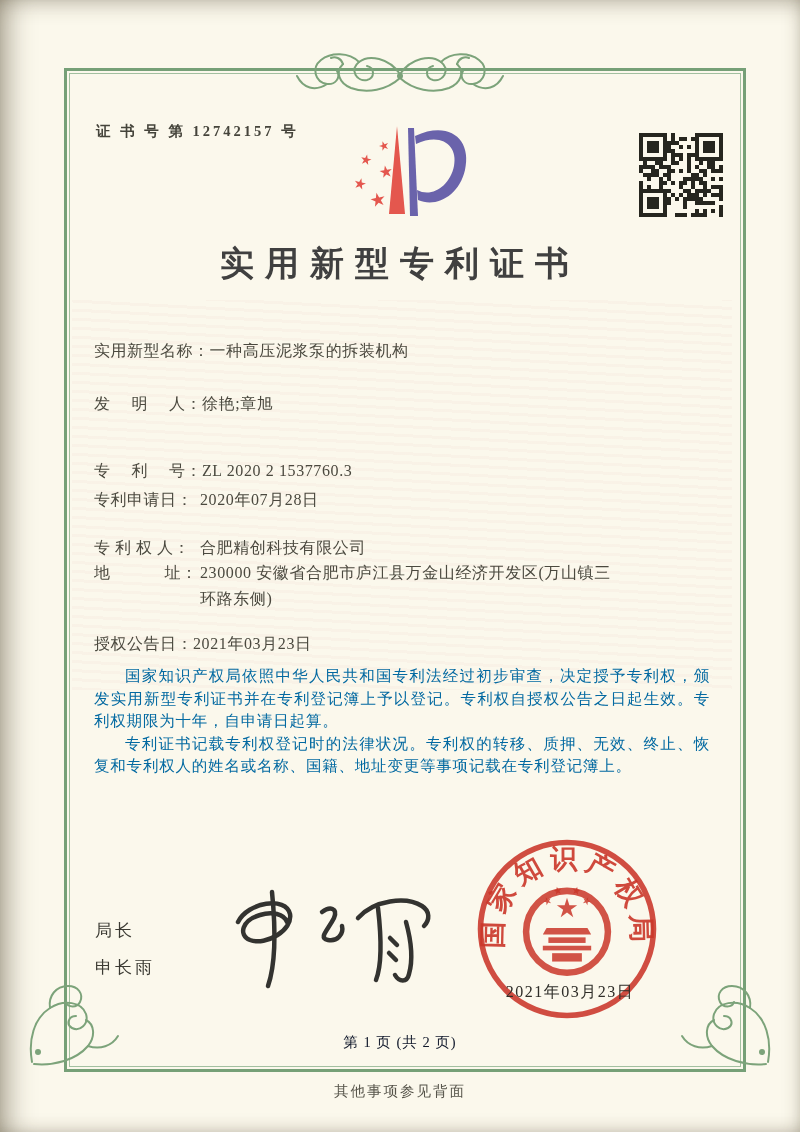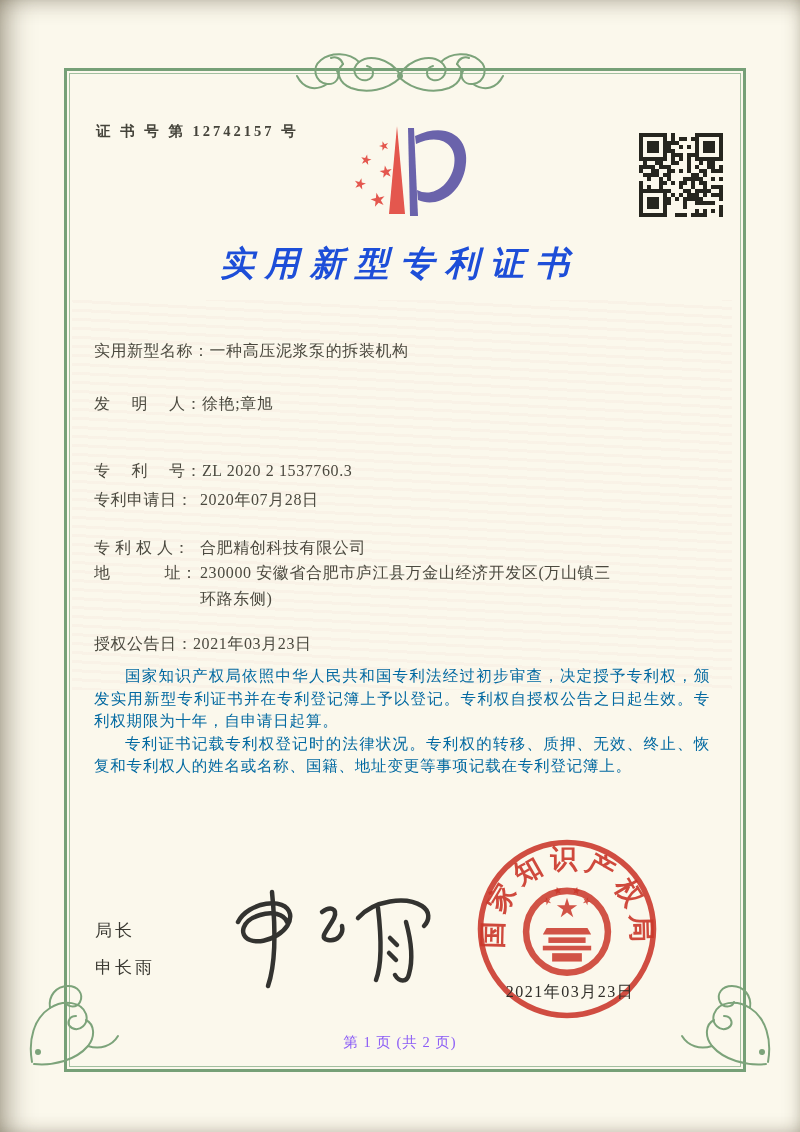--- a/index.html
+++ b/index.html
@@ -17,36 +17,36 @@
   .guilloche{position:absolute;left:72px;top:300px;width:660px;height:390px;
     background:repeating-linear-gradient(3deg, rgba(212,132,132,.05) 0 3px, transparent 3px 9px);
     pointer-events:none;}
   .ornament-top{position:absolute;left:293px;top:48px;width:214px;height:54px;}
   .ornament-bl{position:absolute;left:26px;top:982px;width:96px;height:84px;}
   .ornament-br{position:absolute;left:678px;top:982px;width:96px;height:84px;transform:scaleX(-1);}
   .cert-no{position:absolute;left:96px;top:122px;font-size:14.5px;letter-spacing:3px;color:#45443b;font-weight:bold;}
   .logo{position:absolute;left:332px;top:114px;width:150px;height:120px;}
   .qr{position:absolute;left:639px;top:133px;width:84px;height:84px;}
   .title{position:absolute;left:0;top:241px;width:100%;text-align:center;
-    font-size:34px;font-weight:600;letter-spacing:11px;color:#1d4ed8;font-style:italic;}
+    font-size:34px;font-weight:600;letter-spacing:11px;color:#404040;}
   .frow{position:absolute;left:94px;display:flex;font-size:16px;line-height:26px;color:#4b493f;}
   .f-label{white-space:pre;min-width:106px;letter-spacing:.5px;}
   .f-value{white-space:pre-line;letter-spacing:.6px;max-width:470px;}
   .r0{top:338px}.r1{top:391px}.r2{top:458px}.r3{top:487px}.r4{top:535px}.r5{top:560px}.r6{top:631px;column-gap:62px}
   .pair{display:flex;align-items:flex-end;}
   .paras{position:absolute;left:94px;top:665px;width:616px;font-size:15.5px;line-height:22.5px;
     color:#0369a1;text-align:justify;letter-spacing:.8px;}
   .paras p{margin:0;text-indent:2em;}
   .signer{position:absolute;left:95px;top:912px;font-size:17px;letter-spacing:3px;color:#3b3a33;line-height:37px;}
   .signature{position:absolute;left:212px;top:882px;width:230px;height:110px;}
   .seal{position:absolute;left:474px;top:836px;width:186px;height:186px;mix-blend-mode:multiply;}
   .seal-date{position:absolute;left:470px;top:982px;width:200px;text-align:center;
     font-size:16px;letter-spacing:1.5px;color:#2e2d28;}
   .page-info{position:absolute;left:0;top:1033px;width:100%;text-align:center;font-size:14.5px;
-    letter-spacing:1px;color:#8b5cf6;}
+    letter-spacing:1px;color:#0f172a;}
   .back-note{position:absolute;left:0;top:1082px;width:100%;text-align:center;font-size:14.5px;
     letter-spacing:2px;color:#56544a;}
 </style>
 </head>
 <body>
 
 <div class="page">
 
   <div class="frame"></div>
   <div class="guilloche"></div>
@@ -418,14 +418,15 @@
       <path d="M74,106 L126,106 L122,99 L78,99 Z"></path>
       <rect x="80" y="109" width="40" height="6"></rect>
       <rect x="74" y="118" width="52" height="5"></rect>
       <rect x="84" y="126" width="32" height="9"></rect>
     </g>
   </svg>
 
   <div class="seal-date">2021年03月23日</div>
 
   <div class="page-info">第 1 页 (共 2 页)</div>
+  <div class="back-note">其他事项参见背面</div>
 
 </div>
 
 </body></html>

